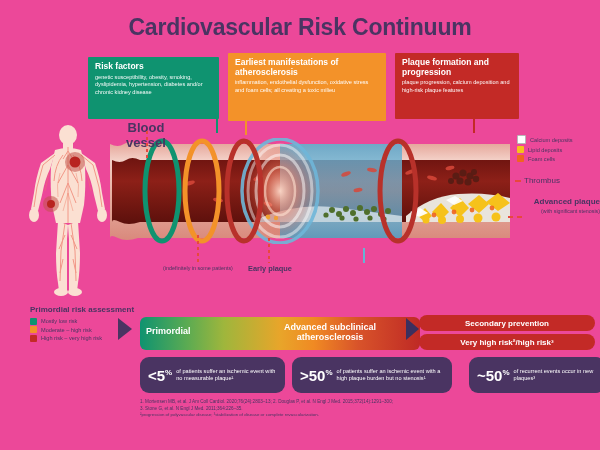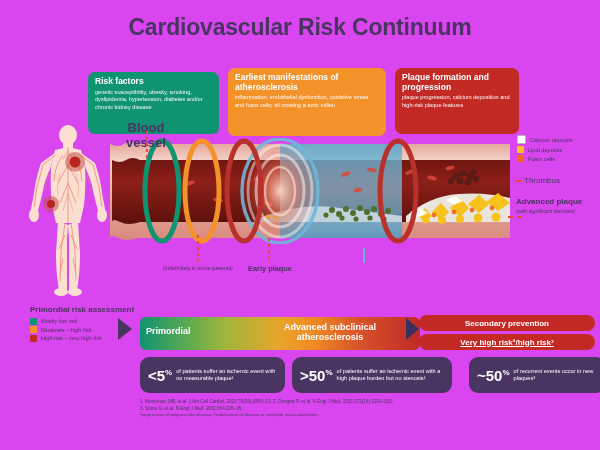--- a/index.html
+++ b/index.html
@@ -2,30 +2,30 @@
 <html><head>
 <meta charset="utf-8">
 <style>
   html,body{margin:0;padding:0;}
   body{
     width:600px;height:450px;overflow:hidden;
     background:#ffffff;
     font-family:"Liberation Sans", sans-serif;
     position:relative;
   }
-  #stage{position:relative;width:600px;height:450px;overflow:hidden;background:#d946ef;}
+  #stage{position:relative;width:600px;height:450px;overflow:hidden;background:#ec4899;}
 
   
   .title{
     position:absolute;left:0;top:14px;width:600px;text-align:center;
     font-size:23px;font-weight:bold;color:#4a3462;letter-spacing:-0.2px;
   }
 
   
-  .callout{position:absolute;border-radius:7px;color:#fff;padding:5px 7px 22px 7px;box-sizing:border-box;margin-top:15px;}
+  .callout{position:absolute;border-radius:1px;color:#fff;padding:5px 7px 22px 7px;box-sizing:border-box;}
   .callout .c-title{font-size:8.5px;font-weight:bold;line-height:1.12;display:block;margin-bottom:2px;}
   .callout .c-body{font-size:5.6px;line-height:1.35;display:block;opacity:.97;}
   #box-risk{left:88px;top:57px;width:131px;height:62px;background:#0f9370;}
   #box-early{left:228px;top:53px;width:158px;height:68px;background:#f39229;}
   #box-plaque{left:395px;top:53px;width:124px;height:66px;background:#c32a26;}
   .stem{position:absolute;width:1.6px;background:currentColor;}
   #stem-risk{left:216px;top:119px;height:14px;color:#0f9370;}
   #stem-early{left:245px;top:119px;height:16px;color:#f39229;}
   #stem-plaque{left:473px;top:119px;height:14px;color:#c32a26;}
 
@@ -46,21 +46,21 @@
   #legend-dep{position:absolute;left:517px;top:135px;width:82px;}
   .ld-row{display:flex;align-items:center;margin-bottom:2px;}
   .ld-sw{width:7px;height:7px;border-radius:1px;margin-right:4px;flex:none;}
   .ld-sw.cal{background:#ffffff;border:1px solid #b8b8b8;}
   .ld-sw.lip{background:#f6c21b;}
   .ld-sw.foam{background:#f0651f;}
   .ld-tx{font-size:5.6px;color:#4a3462;}
 
   #lbl-thrombus{position:absolute;left:524px;top:176px;font-size:8px;color:#4a3462;font-weight:normal;}
   #dash-thrombus{position:absolute;left:515px;top:180px;width:6px;height:1.6px;background:#e8483c;}
-  #lbl-adv{position:absolute;left:516px;top:198px;width:84px;text-align:left;}
+  #lbl-adv{position:absolute;left:516px;top:198px;width:84px;text-align:right;}
   #lbl-adv .a1{font-size:8px;color:#4a3462;font-weight:bold;line-height:1.12;display:block;}
   #lbl-adv .a2{font-size:5.3px;color:#4a3462;line-height:1.2;display:block;margin-top:1px;}
   #dash-adv{position:absolute;left:508px;top:216px;width:16px;height:1.6px;
             background:repeating-linear-gradient(to right,#e8483c 0 5px,transparent 5px 9px);}
 
   
   #trad{position:absolute;left:30px;top:306px;width:118px;}
   #trad .t-title{font-size:8px;font-weight:bold;color:#4a3462;line-height:1.12;display:block;margin-bottom:3px;}
   .tr-row{display:flex;align-items:center;margin-bottom:1.5px;}
   .tr-sw{width:7px;height:7px;border-radius:1px;margin-right:4px;flex:none;}
@@ -77,21 +77,21 @@
   
   #gradbar{position:absolute;left:140px;top:317px;width:280px;height:33px;border-radius:6px;
            background:linear-gradient(to right,#0f9370 0%,#5cab52 17%,#9fb63c 30%,#e8a52a 50%,#f08a23 62%,#d8532a 78%,#bf2a25 100%);}
   #lbl-primordial{position:absolute;left:146px;top:326px;font-size:9px;font-weight:bold;color:#ffffff;}
   #lbl-adv-sub{position:absolute;left:255px;top:322px;width:150px;text-align:center;
                font-size:9px;font-weight:bold;color:#ffffff;line-height:1.15;}
 
   .pill{position:absolute;background:#c32a26;border-radius:11px;color:#fff;font-weight:bold;
         display:flex;align-items:center;justify-content:center;}
   #pill-sec{left:419px;top:315px;width:176px;height:16px;font-size:8px;}
-  #pill-vhr{left:419px;top:334px;width:176px;height:16px;font-size:8px;text-decoration:underline;}
+  #pill-vhr{left:419px;top:334px;width:176px;height:16px;font-size:8px;}
 
   
   .stat{position:absolute;background:#4a3462;border-radius:9px;color:#fff;
         display:flex;align-items:center;padding:0 8px;box-sizing:border-box;height:36px;}
   #stat1{left:140px;top:357px;width:145px;}
   #stat2{left:292px;top:357px;width:160px;}
   #stat3{left:459px;top:357px;width:136px;margin-left:10px;}
   .stat .big{font-size:15px;font-weight:bold;white-space:nowrap;line-height:1;}
   .stat .big sup{font-size:8px;}
   .stat .txt{font-size:5.6px;line-height:1.32;margin-left:4px;}

